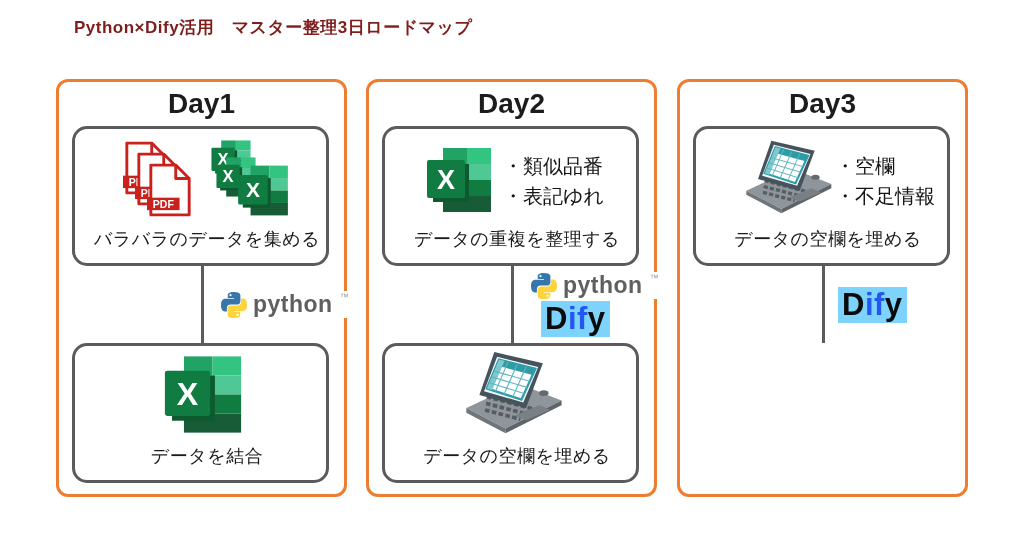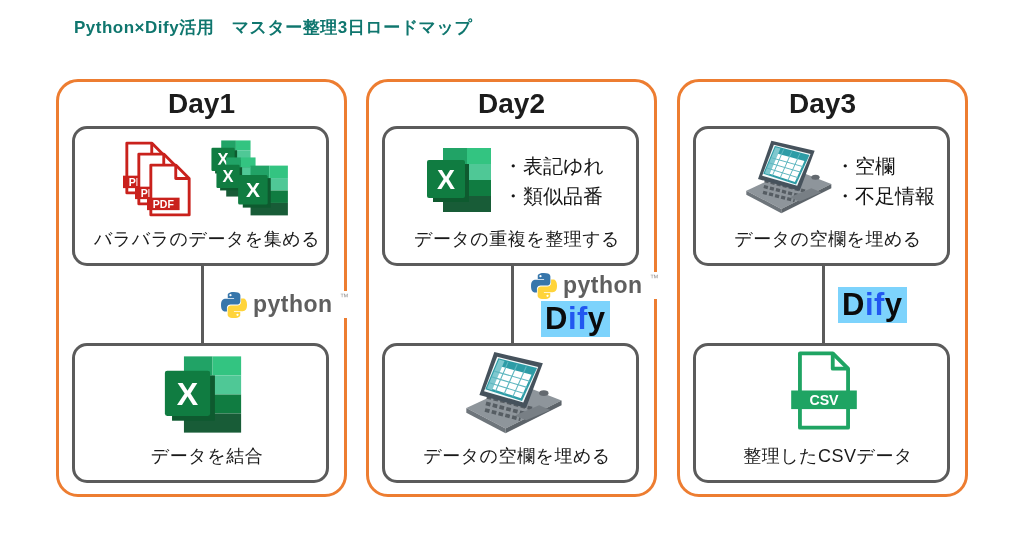--- a/index.html
+++ b/index.html
@@ -4,25 +4,25 @@
 <style>
   html,body{margin:0;padding:0;}
   body{
     width:1024px;height:538px;background:#ffffff;
     font-family:"Liberation Sans",sans-serif;
     position:relative;overflow:hidden;
   }
   .stage{position:absolute;inset:0;}
   .main-title{
     position:absolute;left:74px;top:16px;
-    font-size:17px;font-weight:bold;color:#0f766e;letter-spacing:.5px;
+    font-size:17px;font-weight:bold;color:#7f1d1d;letter-spacing:.5px;
   }
   .panel{
     position:absolute;top:79px;width:291px;height:418px;
-    background:#ffffff;border:3.5px solid #ED7D31;border-radius:22px;
+    background:#ffffff;border:3.5px solid #ED7D31;border-radius:12px;
     box-sizing:border-box;
   }
   #p1{left:56px}#p2{left:366px}#p3{left:677px}
   .day-title{
     position:absolute;top:6px;left:0;right:0;text-align:center;
     font-size:28px;font-weight:600;color:#1c1c1c;
   }
   .inner-box{
     position:absolute;left:13px;width:257px;height:140px;
     border:3px solid #5B5B5B;border-radius:15px;background:#fff;
@@ -171,22 +171,22 @@
         <rect x="20" y="2" width="24" height="16" fill="#21A366"></rect>
           <rect x="44" y="2" width="24" height="16" fill="#33C481"></rect>
         <rect x="20" y="18" width="48" height="16" fill="#4FC896"></rect>
         <rect x="20" y="34" width="48" height="16" fill="#107C41"></rect>
         <rect x="20" y="50" width="48" height="16" fill="#185C37"></rect>
         <rect x="10" y="18" width="36" height="38" fill="#0E5A2F"></rect>
         <rect x="4" y="14" width="38" height="38" rx="2" fill="#107C41"></rect>
         <text x="23" y="43" font-size="27" font-weight="bold" fill="#ffffff" text-anchor="middle">X</text>
       </svg>
       <div class="bullets">
+        <div>・類似品番</div>
         <div>・表記ゆれ</div>
-        <div>・類似品番</div>
       </div>
       <div class="caption">データの重複を整理する</div>
     </div>
 
     <div class="vline"></div>
     <div class="logo-col">
       <div class="python-row">
         <svg viewBox="0 0 110 110">
           <path fill="#3776AB" d="M54.9 0C26.8 0 28.6 12.2 28.6 12.2l0 12.7h26.8v3.8H17.9S0 26.6 0 54.9s15.7 27.3 15.7 27.3h9.4V69s-.5-15.7 15.4-15.7h26.6s14.9.2 14.9-14.4V14.9S84.3 0 54.9 0zM40.1 8.5a4.8 4.8 0 1 1 0 9.6 4.8 4.8 0 0 1 0-9.6z"></path>
           <path fill="#FFD43B" d="M55.1 110c28.1 0 26.3-12.2 26.3-12.2l0-12.7H54.6v-3.8h37.6s17.9 2.1 17.9-26.2-15.7-27.3-15.7-27.3h-9.4V41s.5 15.7-15.4 15.7H43s-14.9-.2-14.9 14.4v24.2S25.7 110 55.1 110zM69.9 101.5a4.8 4.8 0 1 1 0-9.6 4.8 4.8 0 0 1 0 9.6z"></path>
@@ -241,24 +241,15 @@
         <div>・不足情報</div>
       </div>
       <div class="caption">データの空欄を埋める</div>
     </div>
 
     <div class="vline"></div>
     <div class="logo-col">
       <div class="dify"><span class="dark">D</span><span class="blue">if</span><span class="dark">y</span></div>
     </div>
 
-    <div class="inner-box box-bottom">
-      <svg class="csv-d3bottom" viewBox="0 0 64 72">
-        <path d="M10,2 H40 L54,16 V70 H10 Z" fill="#ffffff" stroke="#1FA463" stroke-width="3.5" stroke-linejoin="round"></path>
-        <path d="M40,2 V16 H54" fill="none" stroke="#1FA463" stroke-width="3.5" stroke-linejoin="round"></path>
-        <rect x="2" y="36" width="60" height="17" fill="#1FA463"></rect>
-        <text x="32" y="49" font-size="13" font-weight="bold" fill="#ffffff" text-anchor="middle">CSV</text>
-      </svg>
-      <div class="caption">整理したCSVデータ</div>
-    </div>
   </div>
 
 </div>
 
 </body></html>

